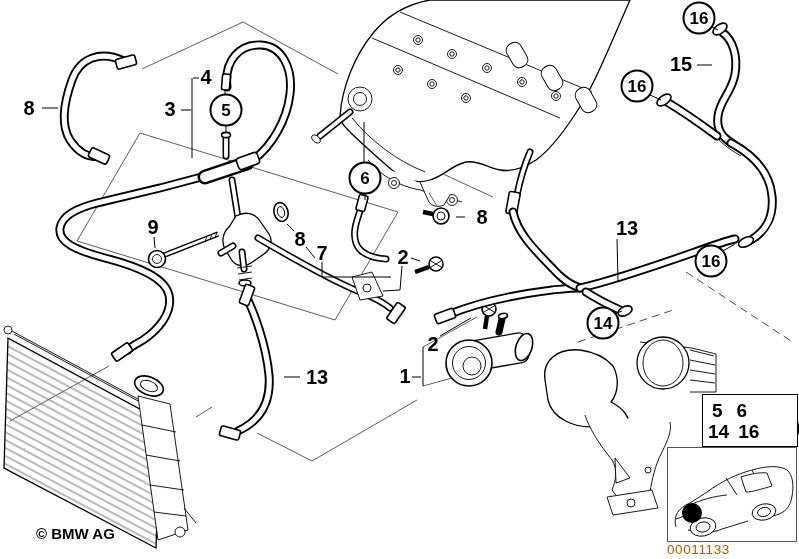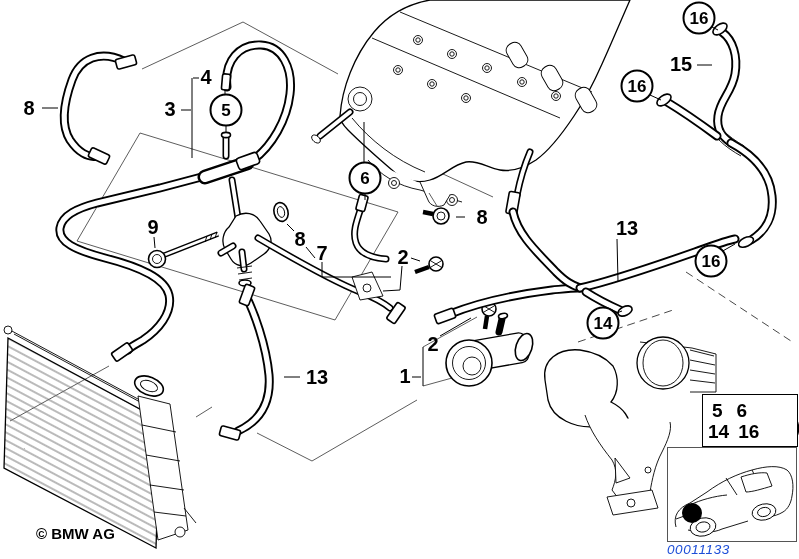--- a/index.html
+++ b/index.html
@@ -4,21 +4,21 @@
 <style>
   html,body{margin:0;padding:0;background:#fff;}
   .stage{position:relative;width:799px;height:559px;background:#fff;overflow:hidden;
          font-family:"Liberation Sans", sans-serif;}
   svg{position:absolute;left:0;top:0;}
   .co{position:absolute;transform:translate(-50%,-50%);font-weight:bold;font-size:20px;
       color:#000;line-height:1;white-space:nowrap;}
   .co.circ{width:29px;height:29px;border:2.3px solid #000;border-radius:50%;background:#fff;
       display:flex;align-items:center;justify-content:center;font-size:17px;}
   .copyright{position:absolute;left:36px;top:525px;font-weight:bold;font-size:15px;color:#000;}
-  .imgid{position:absolute;left:667px;top:542px;font-size:13.5px;color:#1d4ed8;letter-spacing:.6px;font-style:italic;}
+  .imgid{position:absolute;left:667px;top:542px;font-size:13.5px;color:#a16207;letter-spacing:.6px;}
   .legend{position:absolute;left:702px;top:394px;width:96px;height:53px;border:1.4px solid #000;
       background:#fff;box-sizing:border-box;}
   .legend .row{position:absolute;left:0;display:flex;font-weight:bold;font-size:19px;line-height:1;}
   .legend .r1{top:6px;}
   .legend .r1 span:first-child{margin-left:9px;}
   .legend .r1 span:last-child{margin-left:14px;}
   .legend .r2{top:27px;}
   .legend .r2 span:first-child{margin-left:5px;}
   .legend .r2 span:last-child{margin-left:9px;}
   .legend .clampwrap{position:absolute;right:2px;top:2px;}

